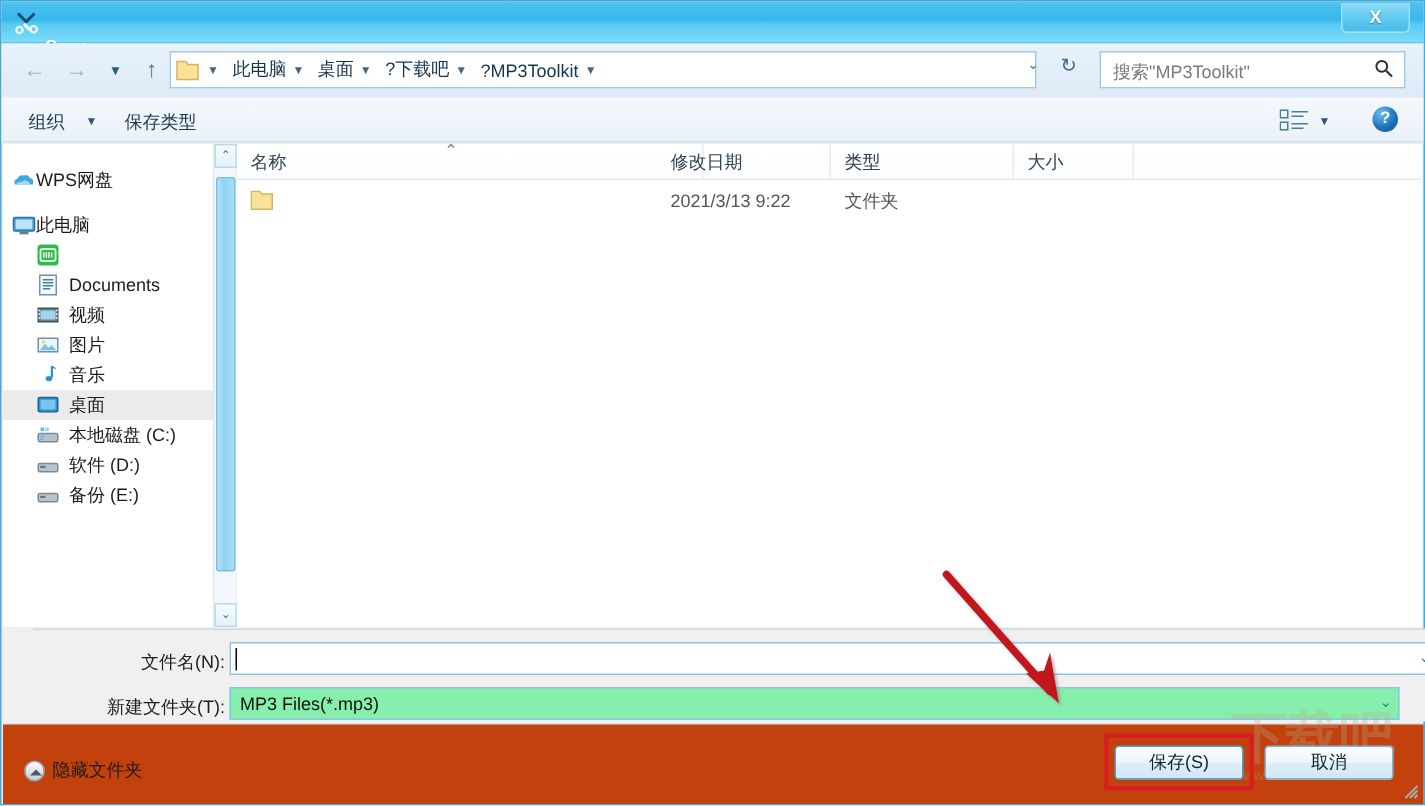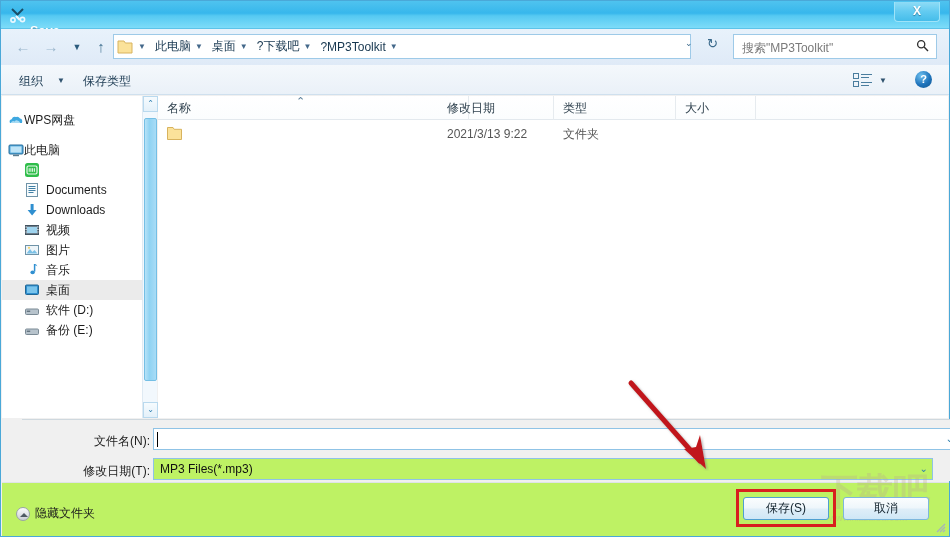--- a/index.html
+++ b/index.html
@@ -218,30 +218,30 @@
   }
   #filename-value {
     position: absolute; left: 6px; top: 3px; font-size: 12px; color: #111;
   }
   #filename-drop, #filetype-drop {
     position: absolute; right: 4px; top: 4px;
     font-size: 10px; color: #2f7fae; cursor: pointer;
   }
   #filetype-field {
     position: absolute; left: 131px; top: 38px; width: 780px; height: 22px;
-    background: #bef264; border: 1px solid #8fc3e6;
+    background: #86efac; border: 1px solid #8fc3e6;
   }
   #filetype-value {
     position: absolute; left: 6px; top: 3px; font-size: 12px; color: #111;
   }
 
   
   #footer {
     position: absolute; left: 1px; top: 481px; width: 947px; height: 54px;
-    background: #bef264;
+    background: #c2410c;
     border-top: 1px solid #dfe4e8;
   }
   #hide-folders {
     position: absolute; left: 14px; top: 22px;
     display: flex; align-items: center; cursor: pointer;
   }
   #hide-icon {
     width: 14px; height: 14px; border-radius: 50%;
     background: linear-gradient(180deg,#fbfcfd,#c9cfd4);
     border: 1px solid #9aa3a9;
@@ -405,28 +405,20 @@
     <div class="side-item" style="padding-left:42px">
       <span class="side-icon" style="left:22px">
         <svg width="16" height="16" viewBox="0 0 16 16">
           <rect x="2.5" y="1.5" width="11" height="13" fill="#f7fbfd" stroke="#6f93a8" stroke-width="1"></rect>
           <path d="M4.5 4.5 h7 M4.5 6.5 h7 M4.5 8.5 h7 M4.5 10.5 h5" stroke="#3f7fa5" stroke-width="1"></path>
         </svg>
       </span>
       <span class="side-label">Documents</span>
     </div>
 
-    <div class="side-item" style="padding-left:42px">
-      <span class="side-icon" style="left:22px">
-        <svg width="16" height="16" viewBox="0 0 16 16">
-          <path d="M6.6 2 h3 v6 h3 L8.1 13.5 L3.6 8 h3 Z" fill="#2f8fd0"></path>
-        </svg>
-      </span>
-      <span class="side-label">Downloads</span>
-    </div>
 
     <div class="side-item" style="padding-left:42px">
       <span class="side-icon" style="left:22px">
         <svg width="16" height="16" viewBox="0 0 16 16">
           <rect x="1.5" y="3.5" width="13" height="9" fill="#6f7f8c" stroke="#41525f" stroke-width="1"></rect>
           <rect x="3" y="5" width="10" height="6" fill="#9fd4ef"></rect>
           <path d="M1.5 5 h1.2 M1.5 7.5 h1.2 M1.5 10 h1.2 M13.3 5 h1.2 M13.3 7.5 h1.2 M13.3 10 h1.2" stroke="#e8eef2" stroke-width="1"></path>
         </svg>
       </span>
       <span class="side-label">视频</span>
@@ -457,20 +449,32 @@
     <div class="side-item selected" style="padding-left:42px">
       <span class="side-icon" style="left:22px">
         <svg width="16" height="16" viewBox="0 0 16 16">
           <rect x="1.5" y="3" width="13" height="9.5" rx="1" fill="#2f8fd0" stroke="#1f6694" stroke-width="1"></rect>
           <rect x="3" y="4.4" width="10" height="6.6" fill="#79c4ec"></rect>
         </svg>
       </span>
       <span class="side-label">桌面</span>
     </div>
 
+    <div class="side-item" style="padding-left:42px">
+      <span class="side-icon" style="left:22px">
+        <svg width="16" height="16" viewBox="0 0 16 16">
+          <rect x="1.5" y="7" width="13" height="5.5" rx="1" fill="#b7c3cc" stroke="#7b8a95" stroke-width="1"></rect>
+          <rect x="2.8" y="8.3" width="3" height="1.2" fill="#63bde8"></rect>
+          <rect x="2.8" y="10.1" width="2" height="1.2" fill="#63bde8"></rect>
+          <rect x="3" y="3" width="2.4" height="2.4" fill="#63bde8"></rect>
+          <rect x="6.2" y="3" width="2.4" height="2.4" fill="#9fd4ef"></rect>
+        </svg>
+      </span>
+      <span class="side-label">本地磁盘 (C:)</span>
+    </div>
 
     <div class="side-item" style="padding-left:42px">
       <span class="side-icon" style="left:22px">
         <svg width="16" height="16" viewBox="0 0 16 16">
           <rect x="1.5" y="7" width="13" height="5.5" rx="1" fill="#b7c3cc" stroke="#7b8a95" stroke-width="1"></rect>
           <rect x="2.8" y="8.6" width="3.4" height="1.3" fill="#5d6d78"></rect>
         </svg>
       </span>
       <span class="side-label">软件 (D:)</span>
     </div>
@@ -516,21 +520,21 @@
   </div>
 
   <div id="formarea">
     <span class="form-label" id="lbl-filename">文件名(N):</span>
     <div id="filename-field">
       <span id="filename-caret"></span>
       <span id="filename-value"></span>
       <span id="filename-drop">⌄</span>
     </div>
 
-    <span class="form-label" id="lbl-filetype">修改日期(T):</span>
+    <span class="form-label" id="lbl-filetype">新建文件夹(T):</span>
     <div id="filetype-field">
       <span id="filetype-value">MP3 Files(*.mp3)</span>
       <span id="filetype-drop">⌄</span>
     </div>
   </div>
 
   <div id="footer">
     <div id="hide-folders">
       <span id="hide-icon"></span>
       <span id="hide-label">隐藏文件夹</span>

